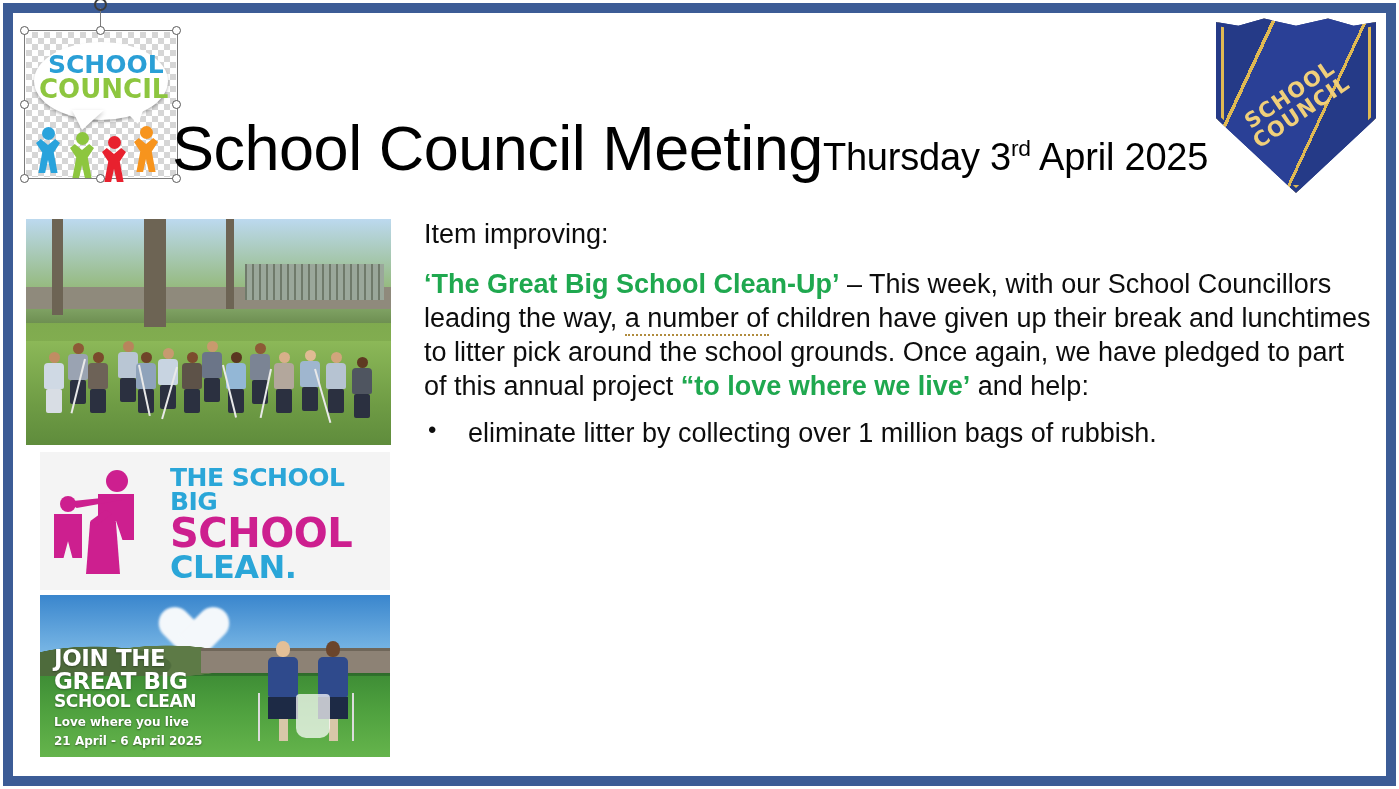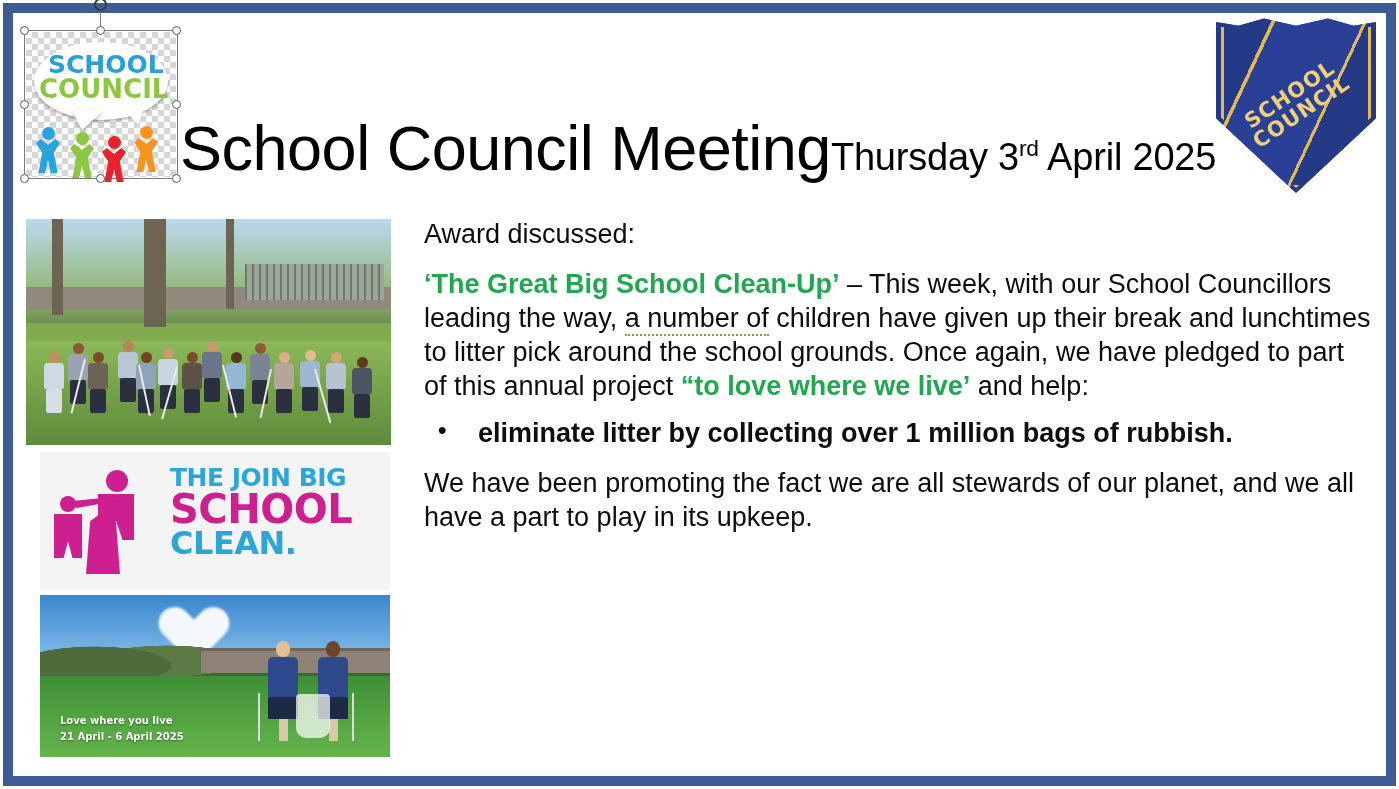--- a/index.html
+++ b/index.html
@@ -127,21 +127,21 @@
   .figure { position: absolute; z-index: 3; }
   .fig-head { position: absolute; width: 13px; height: 13px; border-radius: 50%; }
   .fig-body { position: absolute; width: 24px; height: 34px; top: 12px; left: 0px;
               clip-path: polygon(0% 12%, 20% 0%, 50% 18%, 80% 0%, 100% 12%,
                                  74% 40%, 90% 100%, 62% 100%, 50% 62%, 38% 100%,
                                  10% 100%, 26% 40%); }
 
   
   #title-line {
     position: absolute;
-    left: 180px; top: 112px;
+    left: 172px; top: 112px;
     white-space: nowrap;
   }
   .title-main {
     font-family: "Liberation Sans Narrow", "Liberation Sans", sans-serif;
     font-size: 63px;
     font-weight: 400;
     color: #000000;
     letter-spacing: -0.5px;
   }
   .title-date {
@@ -283,23 +283,23 @@
   .pb-text {
     position:absolute; left:14px; top:52px;
     font-family:"DejaVu Sans", sans-serif; font-weight:bold;
     color:#ffffff; line-height:1.0; letter-spacing:-0.4px;
     text-shadow: 0 1px 2px rgba(0,0,0,.35);
   }
   .pb-t1 { font-size:23px; }
   .pb-t2 { font-size:23px; }
   .pb-t3 { font-size:17px; }
   .pb-sub {
-    position:absolute; left:20px; top:118px;
+    position:absolute; left:14px; top:118px;
     font-family:"DejaVu Sans", sans-serif; font-weight:bold;
-    color:#ffffff; font-size:10px; line-height:1.55;
+    color:#ffffff; font-size:12px; line-height:1.55;
     text-shadow: 0 1px 2px rgba(0,0,0,.45);
   }
 
   
   #body-col {
     position: absolute;
     left: 424px; top: 218px;
     width: 948px;
     font-family: "Liberation Sans Narrow", "Liberation Sans", sans-serif;
     color: #0d0d0d;
@@ -319,21 +319,21 @@
     line-height: 1.26;
     margin: 10px 0 0 0;
   }
   .green-bold { color: #1fa84f; font-weight: bold; }
   .spell-underline {
     border-bottom: 2px dotted #b08b3d;
     padding-bottom: 1px;
   }
   ul.bullets {
     list-style: none;
-    margin: 10px; padding: 0; font-weight: bold;
+    margin: 0; padding: 0;
   }
   ul.bullets li {
     position: relative;
     font-size: 27px;
     line-height: 1.2;
     padding-left: 44px;
     margin-bottom: 17px;
   }
   ul.bullets li:before {
     content: "\2022";
@@ -500,21 +500,21 @@
             clip-path: polygon(0 46%, 86% 0, 100% 20%, 14% 100%);"></div>
       <div class="gb-person gb-head" style="left:6px; top:26px; width:16px; height:16px;"></div>
       <div class="gb-person" style="left:0px; top:44px; width:28px; height:44px;
             clip-path: polygon(0 0,100% 0,100% 100%,66% 100%,50% 62%,34% 100%,0 100%);"></div>
       <div class="gb-person" style="left:32px; top:52px; width:34px; height:52px;
             clip-path: polygon(12% 0, 88% 0, 100% 100%, 0 100%);"></div>
       <div class="gb-person" style="left:36px; top:40px; width:22px; height:16px;
             clip-path: polygon(0 70%, 70% 0, 100% 24%, 28% 100%);"></div>
     </div>
     <div class="gbsc-words">
-      <div class="gb-l1">THE JOIN BIG</div>
+      <div class="gb-l1">THE SCHOOL BIG</div>
       <div class="gb-l2">SCHOOL</div>
       <div class="gb-l3">CLEAN.</div>
     </div>
   </div>
 
   <div class="photo" id="photo-banner">
     <div class="pb-sky"></div>
     <div class="pb-heart"></div>
     <div class="pb-trees"></div>
     <div class="pb-building"></div>
@@ -529,32 +529,36 @@
     <div class="pb-girl" style="left:278px; bottom:10%;">
       <div class="pb-g-head" style="background:#6b452c;"></div>
       <div class="pb-g-body"></div>
       <div class="pb-g-skirt"></div>
       <div class="pb-g-legs"></div>
     </div>
     <div class="pb-bag" style="left:256px; bottom:12%;"></div>
     <div class="pb-picker" style="left:218px; bottom:10%; height:48px;"></div>
     <div class="pb-picker" style="left:312px; bottom:10%; height:48px;"></div>
 
+    <div class="pb-text">
+      <div class="pb-t1">JOIN THE</div>
+      <div class="pb-t2">GREAT BIG</div>
+      <div class="pb-t3">SCHOOL CLEAN</div>
+    </div>
     <div class="pb-sub">
       <div>Love where you live</div>
       <div>21 April - 6 April 2025</div>
     </div>
   </div>
 
   <div id="body-col">
 
-    <p class="p-item">Award discussed:</p>
+    <p class="p-item">Item improving:</p>
 
     <p class="p-main"><span class="green-bold">‘The Great Big School Clean-Up’</span><span> – This week, with our School Councillors leading the way, </span><span class="spell-underline">a number of</span><span> children have given up their break and lunchtimes to litter pick around the school grounds. Once again, we have pledged to part of this annual project </span><span class="green-bold">“to love where we live’</span><span> and help:</span></p>
 
     <ul class="bullets">
       <li>eliminate litter by collecting over 1 million bags of rubbish.</li>
     </ul>
 
-    <p class="p-close">We have been promoting the fact we are all stewards of our planet, and we all have a part to play in its upkeep.</p>
   </div>
 
 </div>
 
 </body></html>

